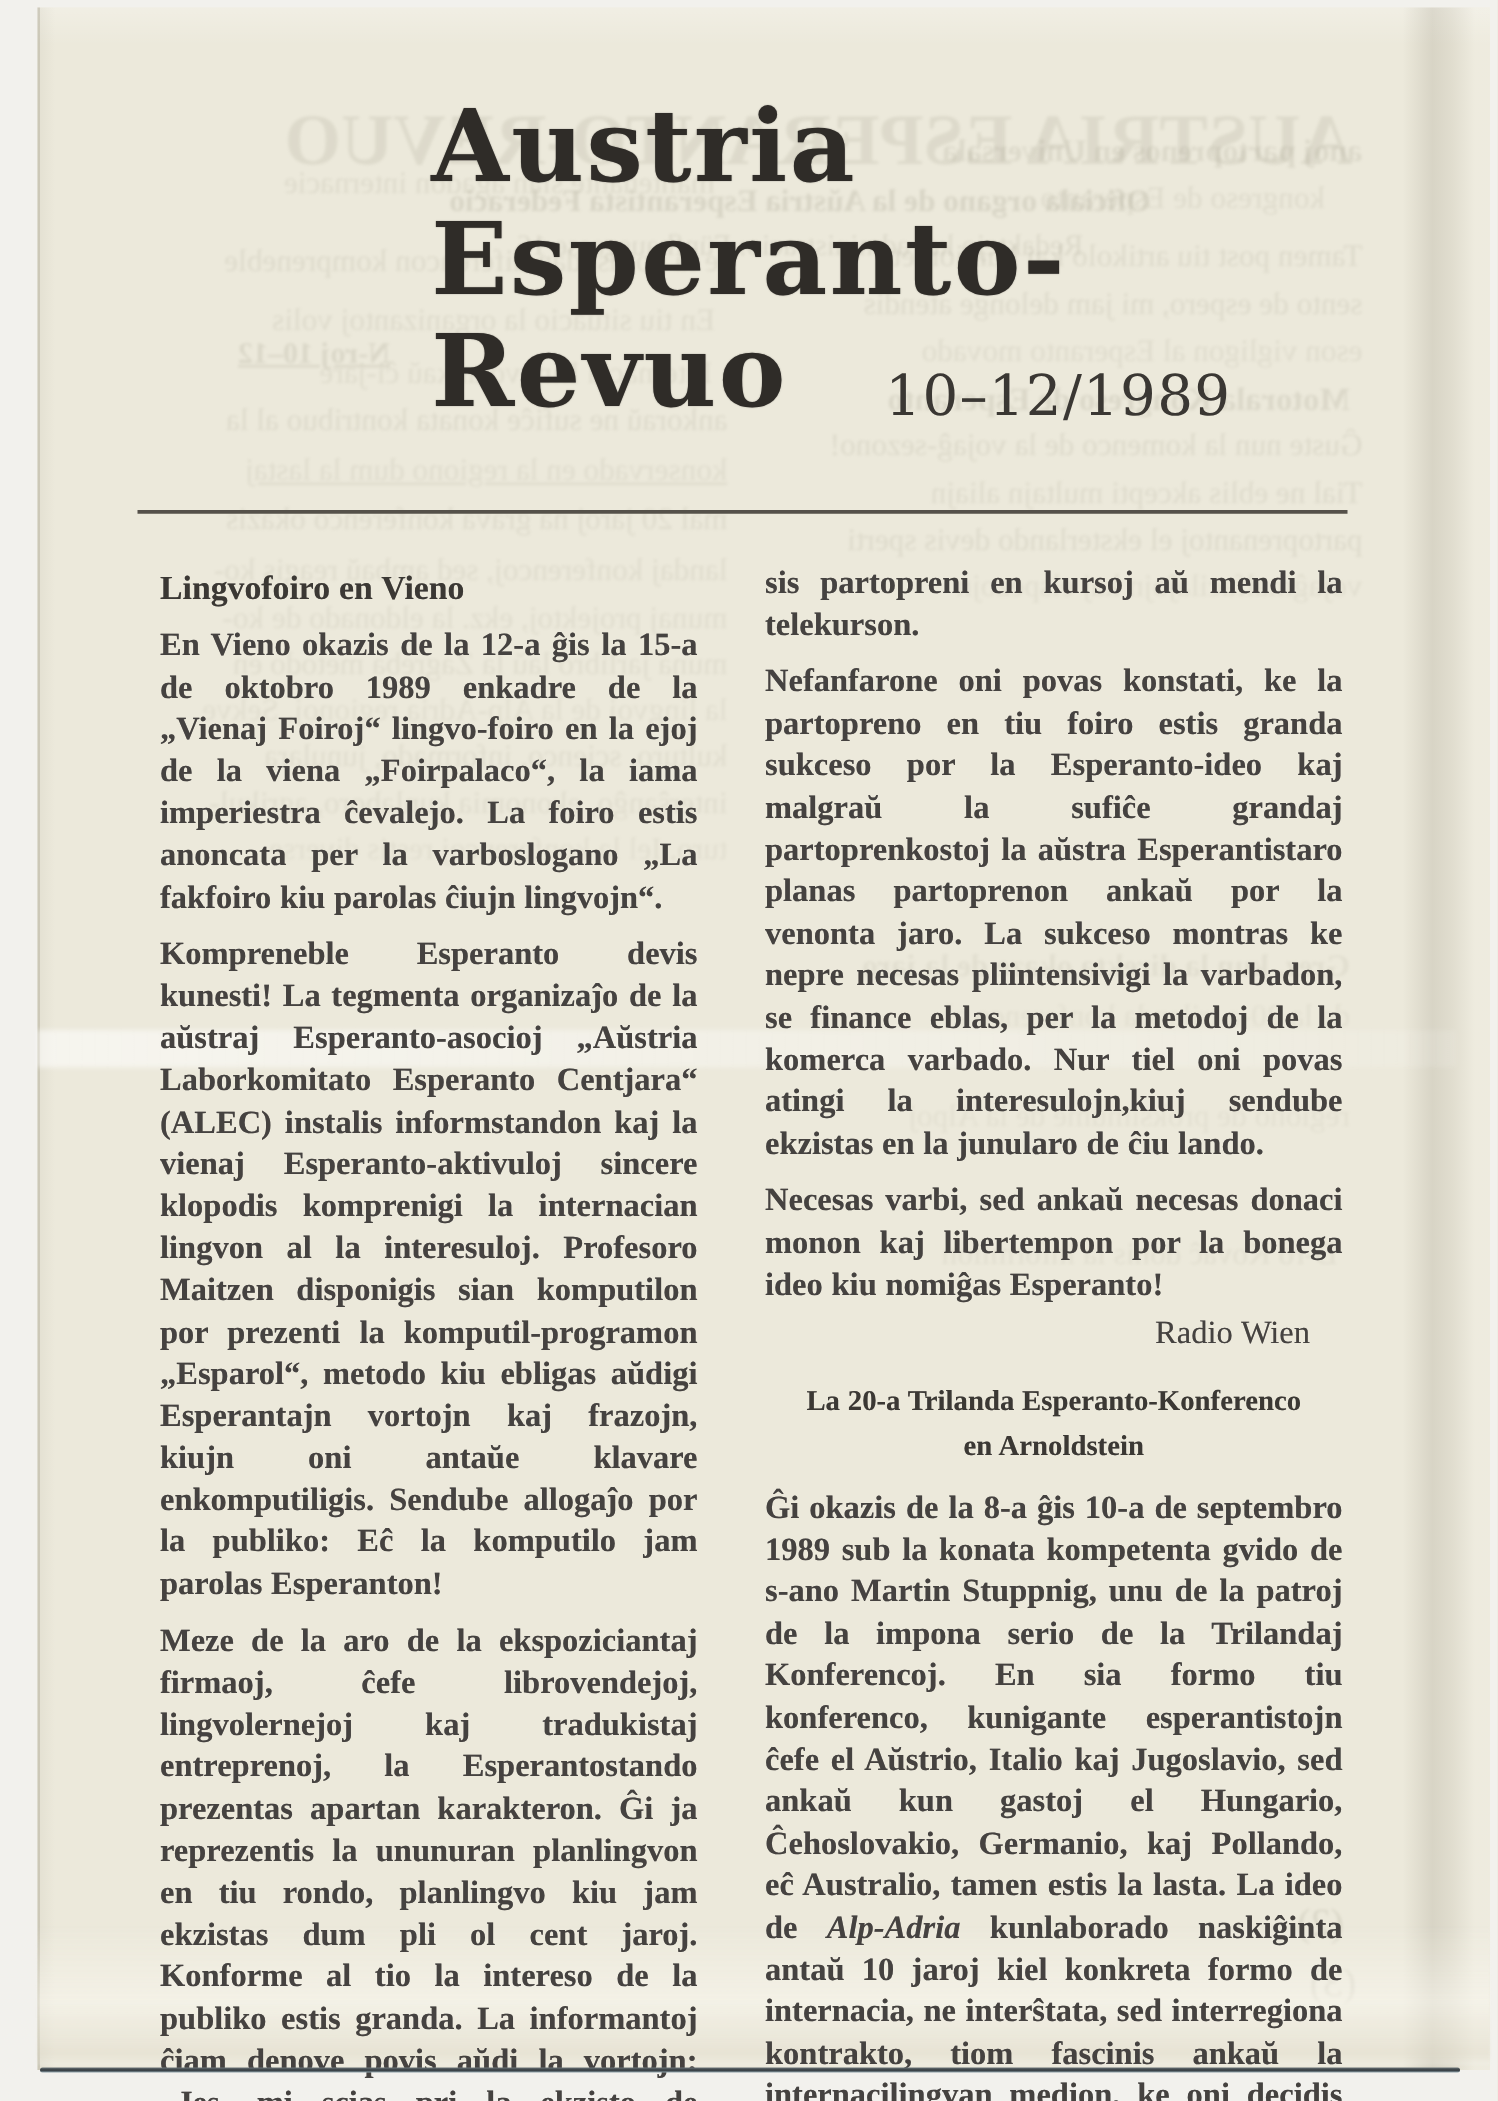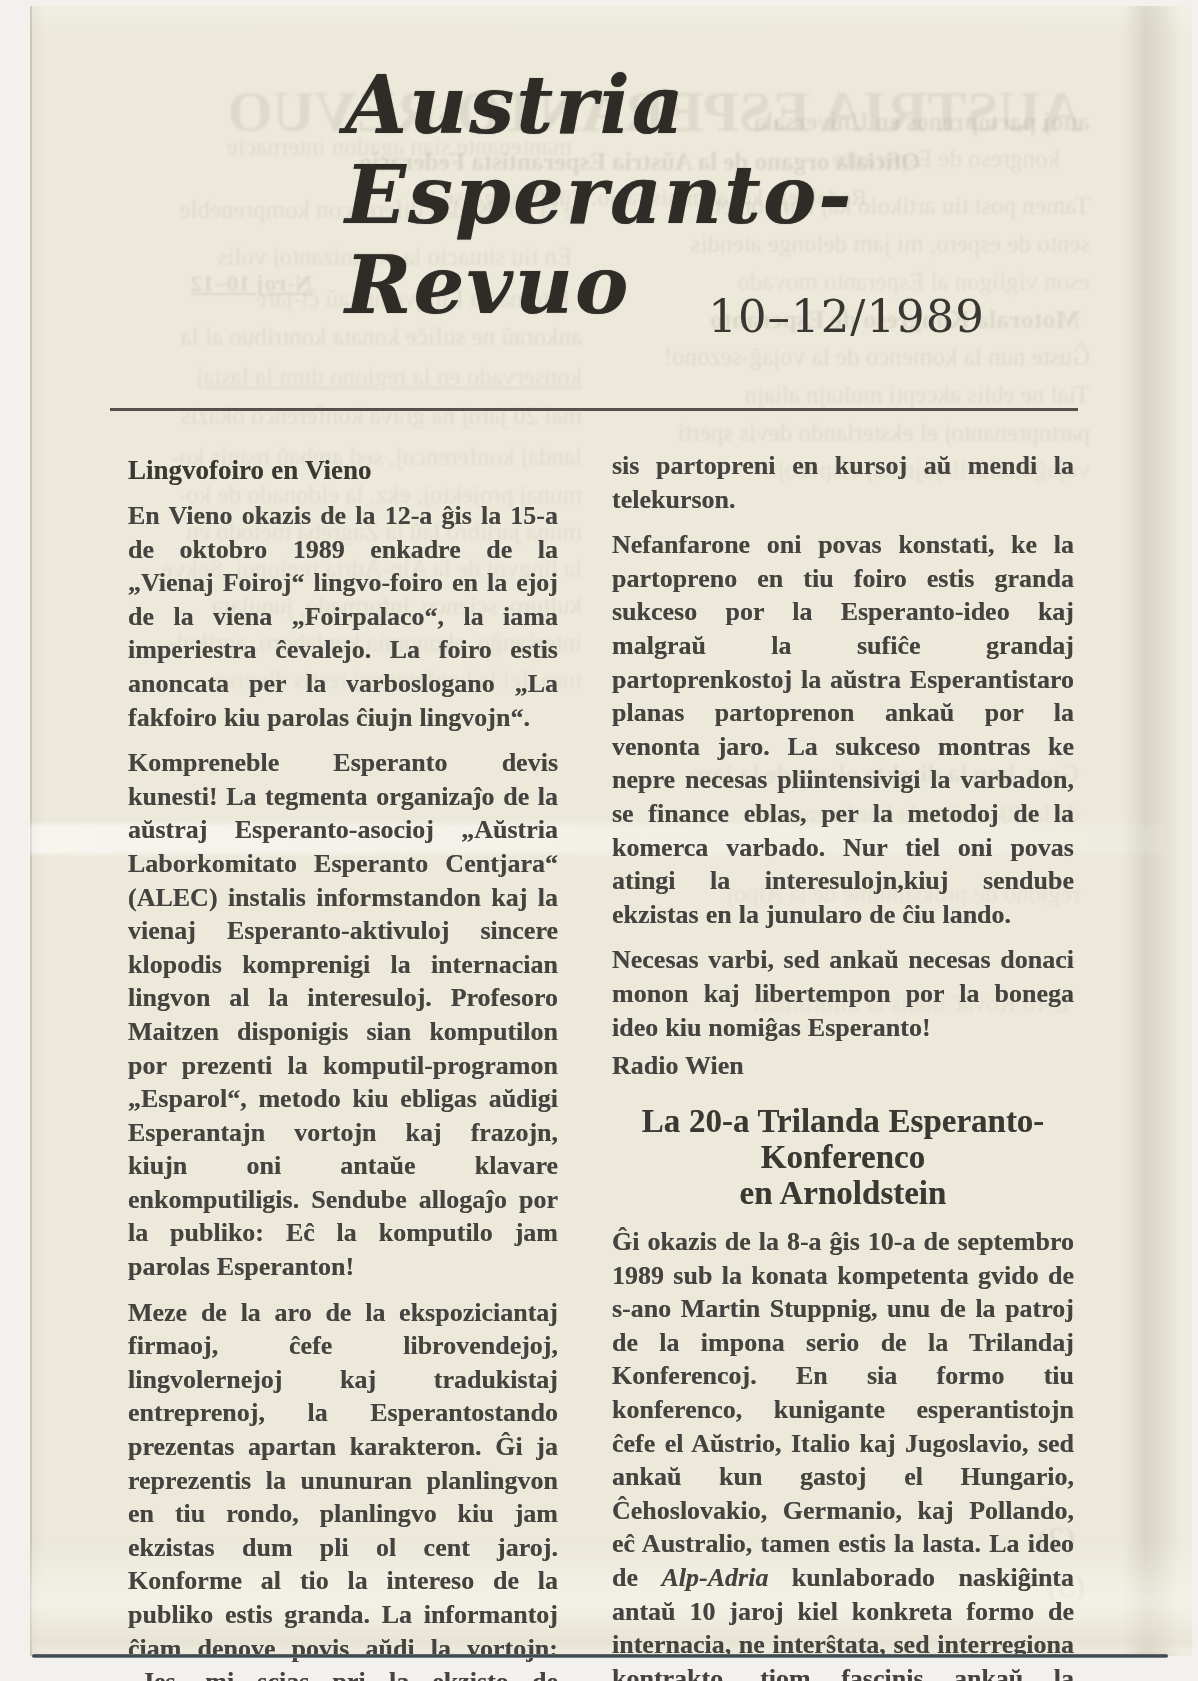--- a/index.html
+++ b/index.html
@@ -39,21 +39,21 @@
   
   #ghost-layer .ghost{
     position:absolute;transform:scaleX(-1);
     color:#8a8672;filter:blur(1.3px);
     font-family:"Liberation Serif",serif;
     white-space:nowrap;overflow:hidden;
   }
   #ghost-layer .gb{font-weight:bold;}
   #ghost-layer .gu{text-decoration:underline;}
   
-  .masthead{position:absolute;left:345px;top:60px;font-style:italic;}
+  .masthead{position:absolute;left:345px;top:72px;}
   .masthead .tline{
     font-family:"DejaVu Serif","Liberation Serif",serif;
     font-weight:bold;font-size:80px;line-height:90px;
     color:#2f2c28;letter-spacing:2px;
     text-shadow:0 0 1px rgba(47,44,40,0.55);
   }
   .issue{
     position:absolute;left:575px;top:290px;width:410px;text-align:right;
     font-family:"DejaVu Serif","Liberation Serif",serif;
     font-size:45px;color:#3a3733;letter-spacing:1px;
@@ -71,24 +71,24 @@
     word-spacing:0.5px;
   }
   .col-left{left:128px;top:430px;width:430px;padding-top:24px;}
   .col-right{left:612px;top:437px;width:462px;}
   .col p{margin:12px 0 5px 0;font-weight:bold;}
   .col-heading{
     font-weight:bold;text-align:left;font-size:27px;color:#3b3834;
     margin:0 0 12px 0;line-height:33px;
   }
   .signature{
-    text-align:left;padding-right:26px;margin:1px 0 20px 0;line-height:34px;font-weight:bold;
+    text-align:right;padding-right:26px;margin:1px 0 20px 0;line-height:34px;
   }
   .heading2{
-    font-weight:bold;text-align:center;font-size:33px;color:#3b3834;
+    font-weight:bold;text-align:center;font-size:23px;color:#3b3834;
     margin:14px 0 14px 0;line-height:36px;
   }
 </style>
 </head>
 <body>
 
 <div class="paper"></div>
 <div class="left-edge-line"></div>
 
 <div id="ghost-layer">

